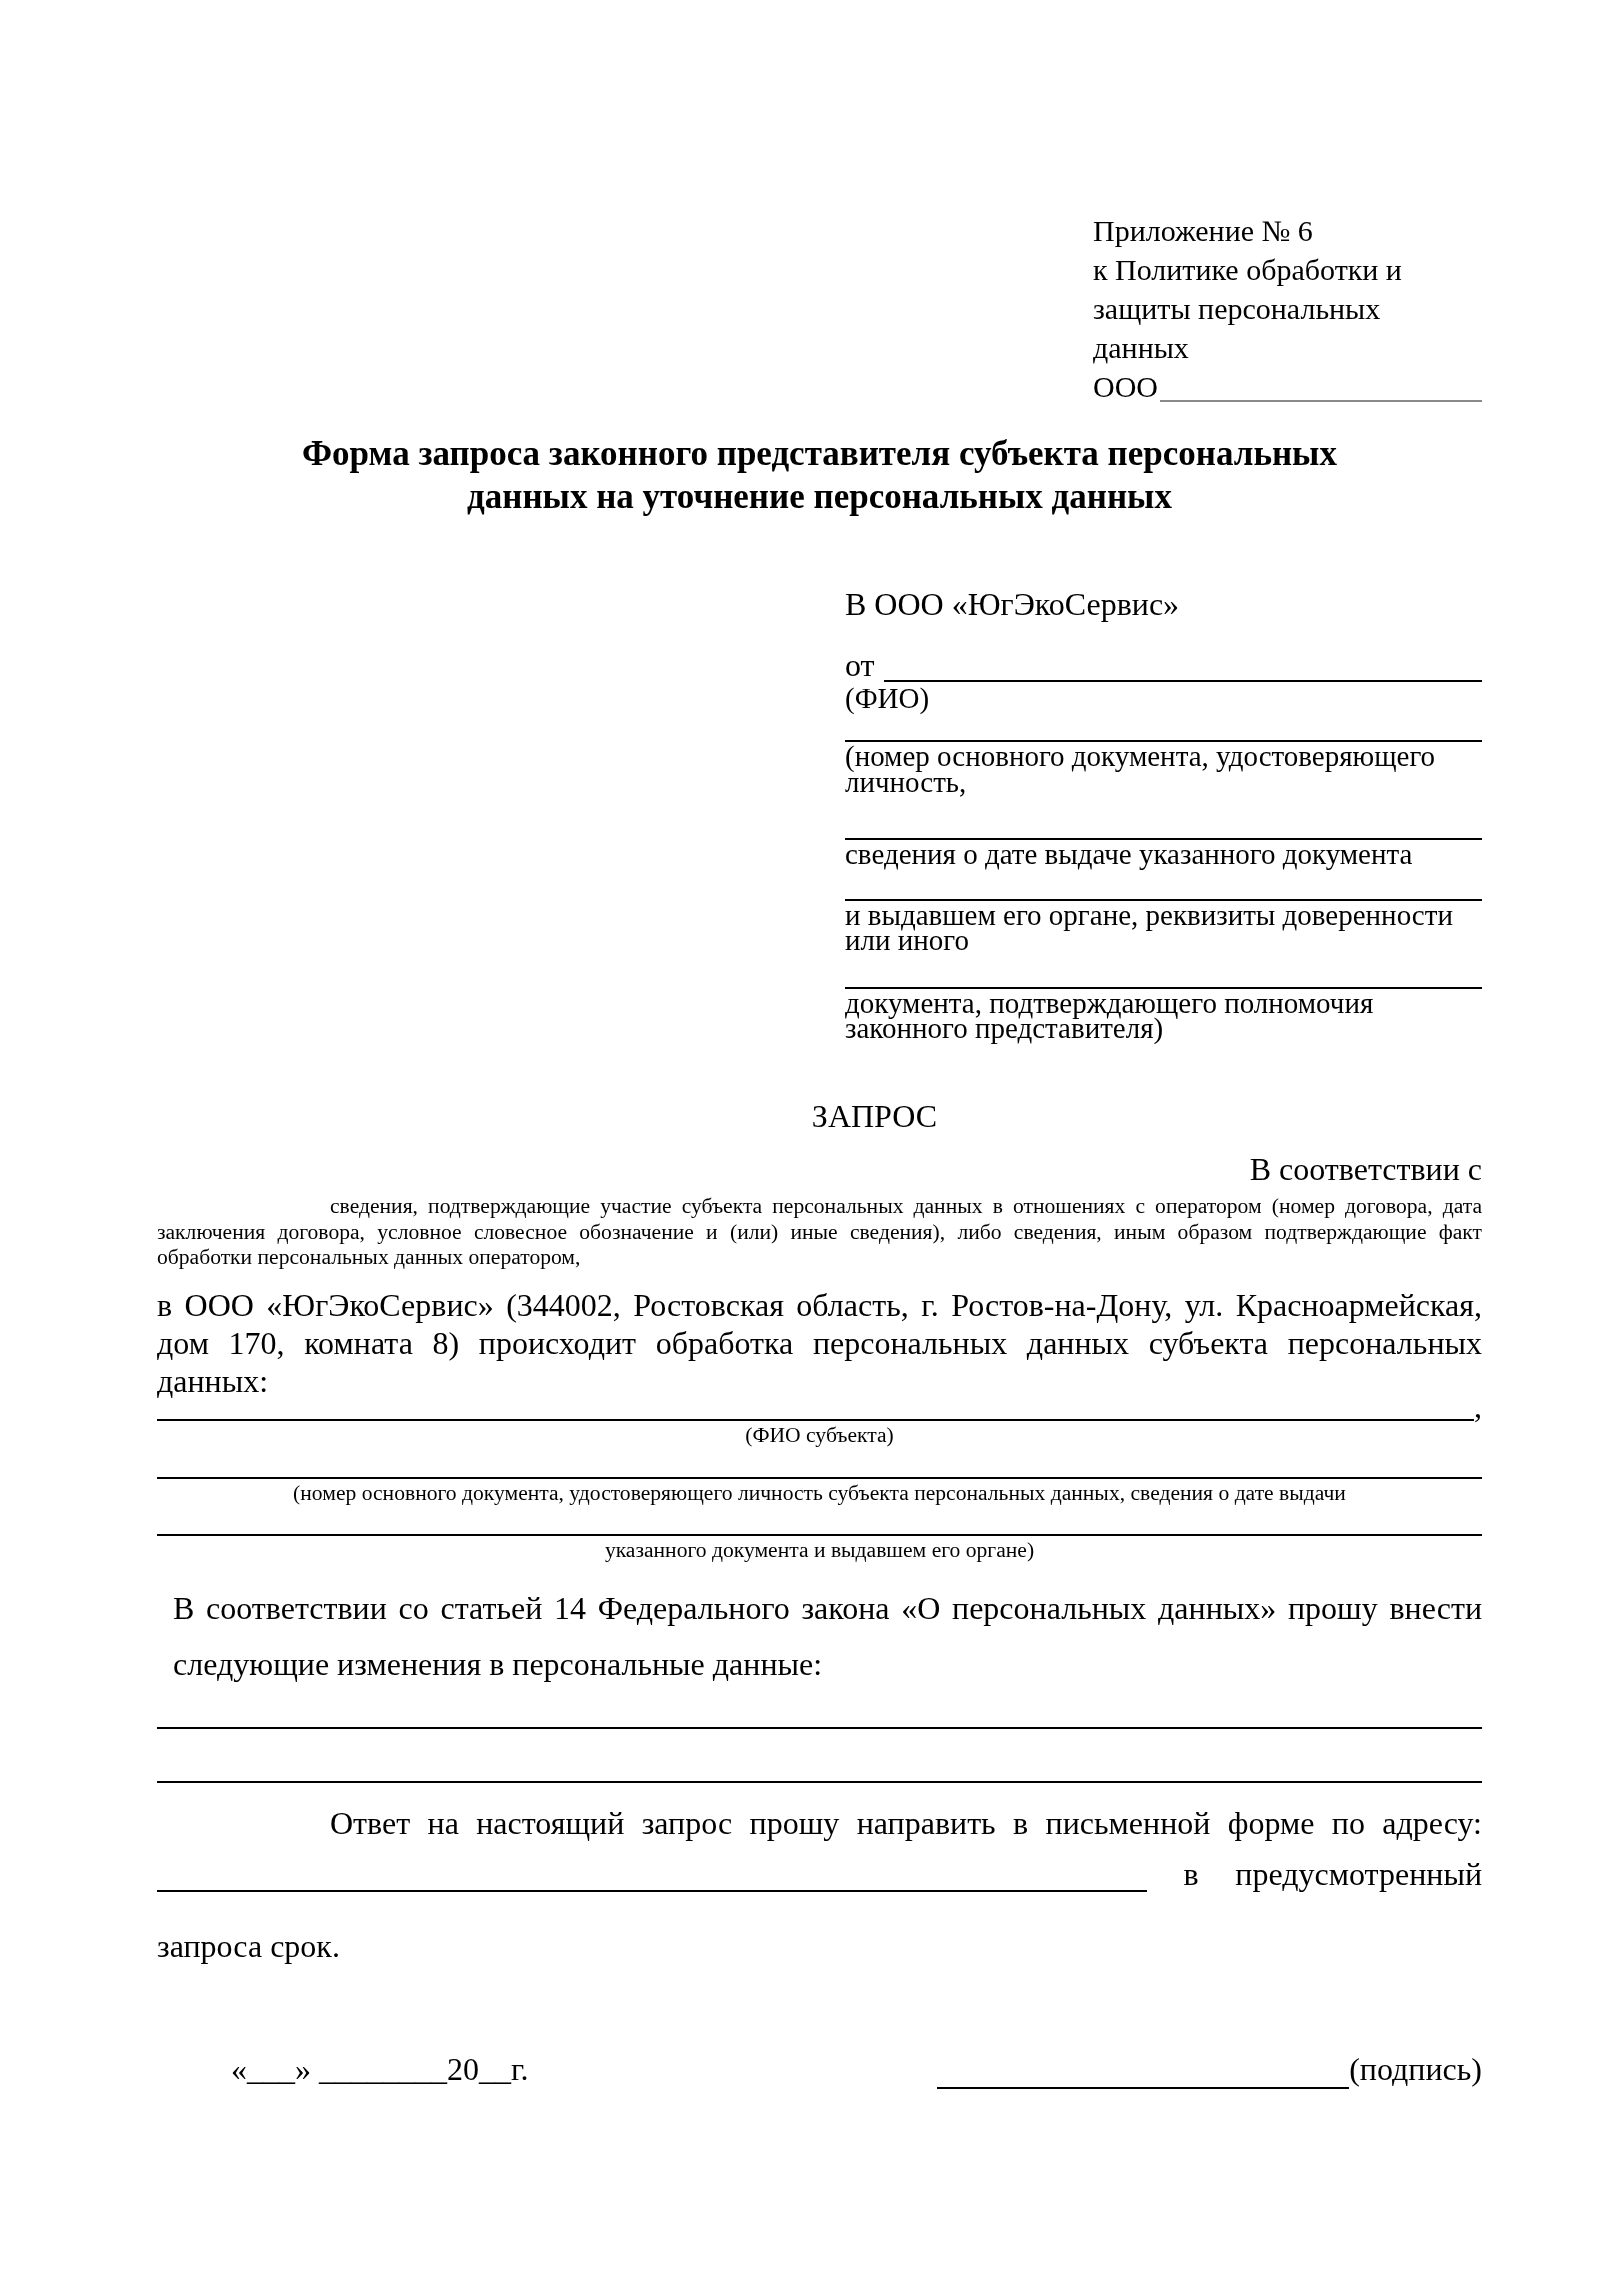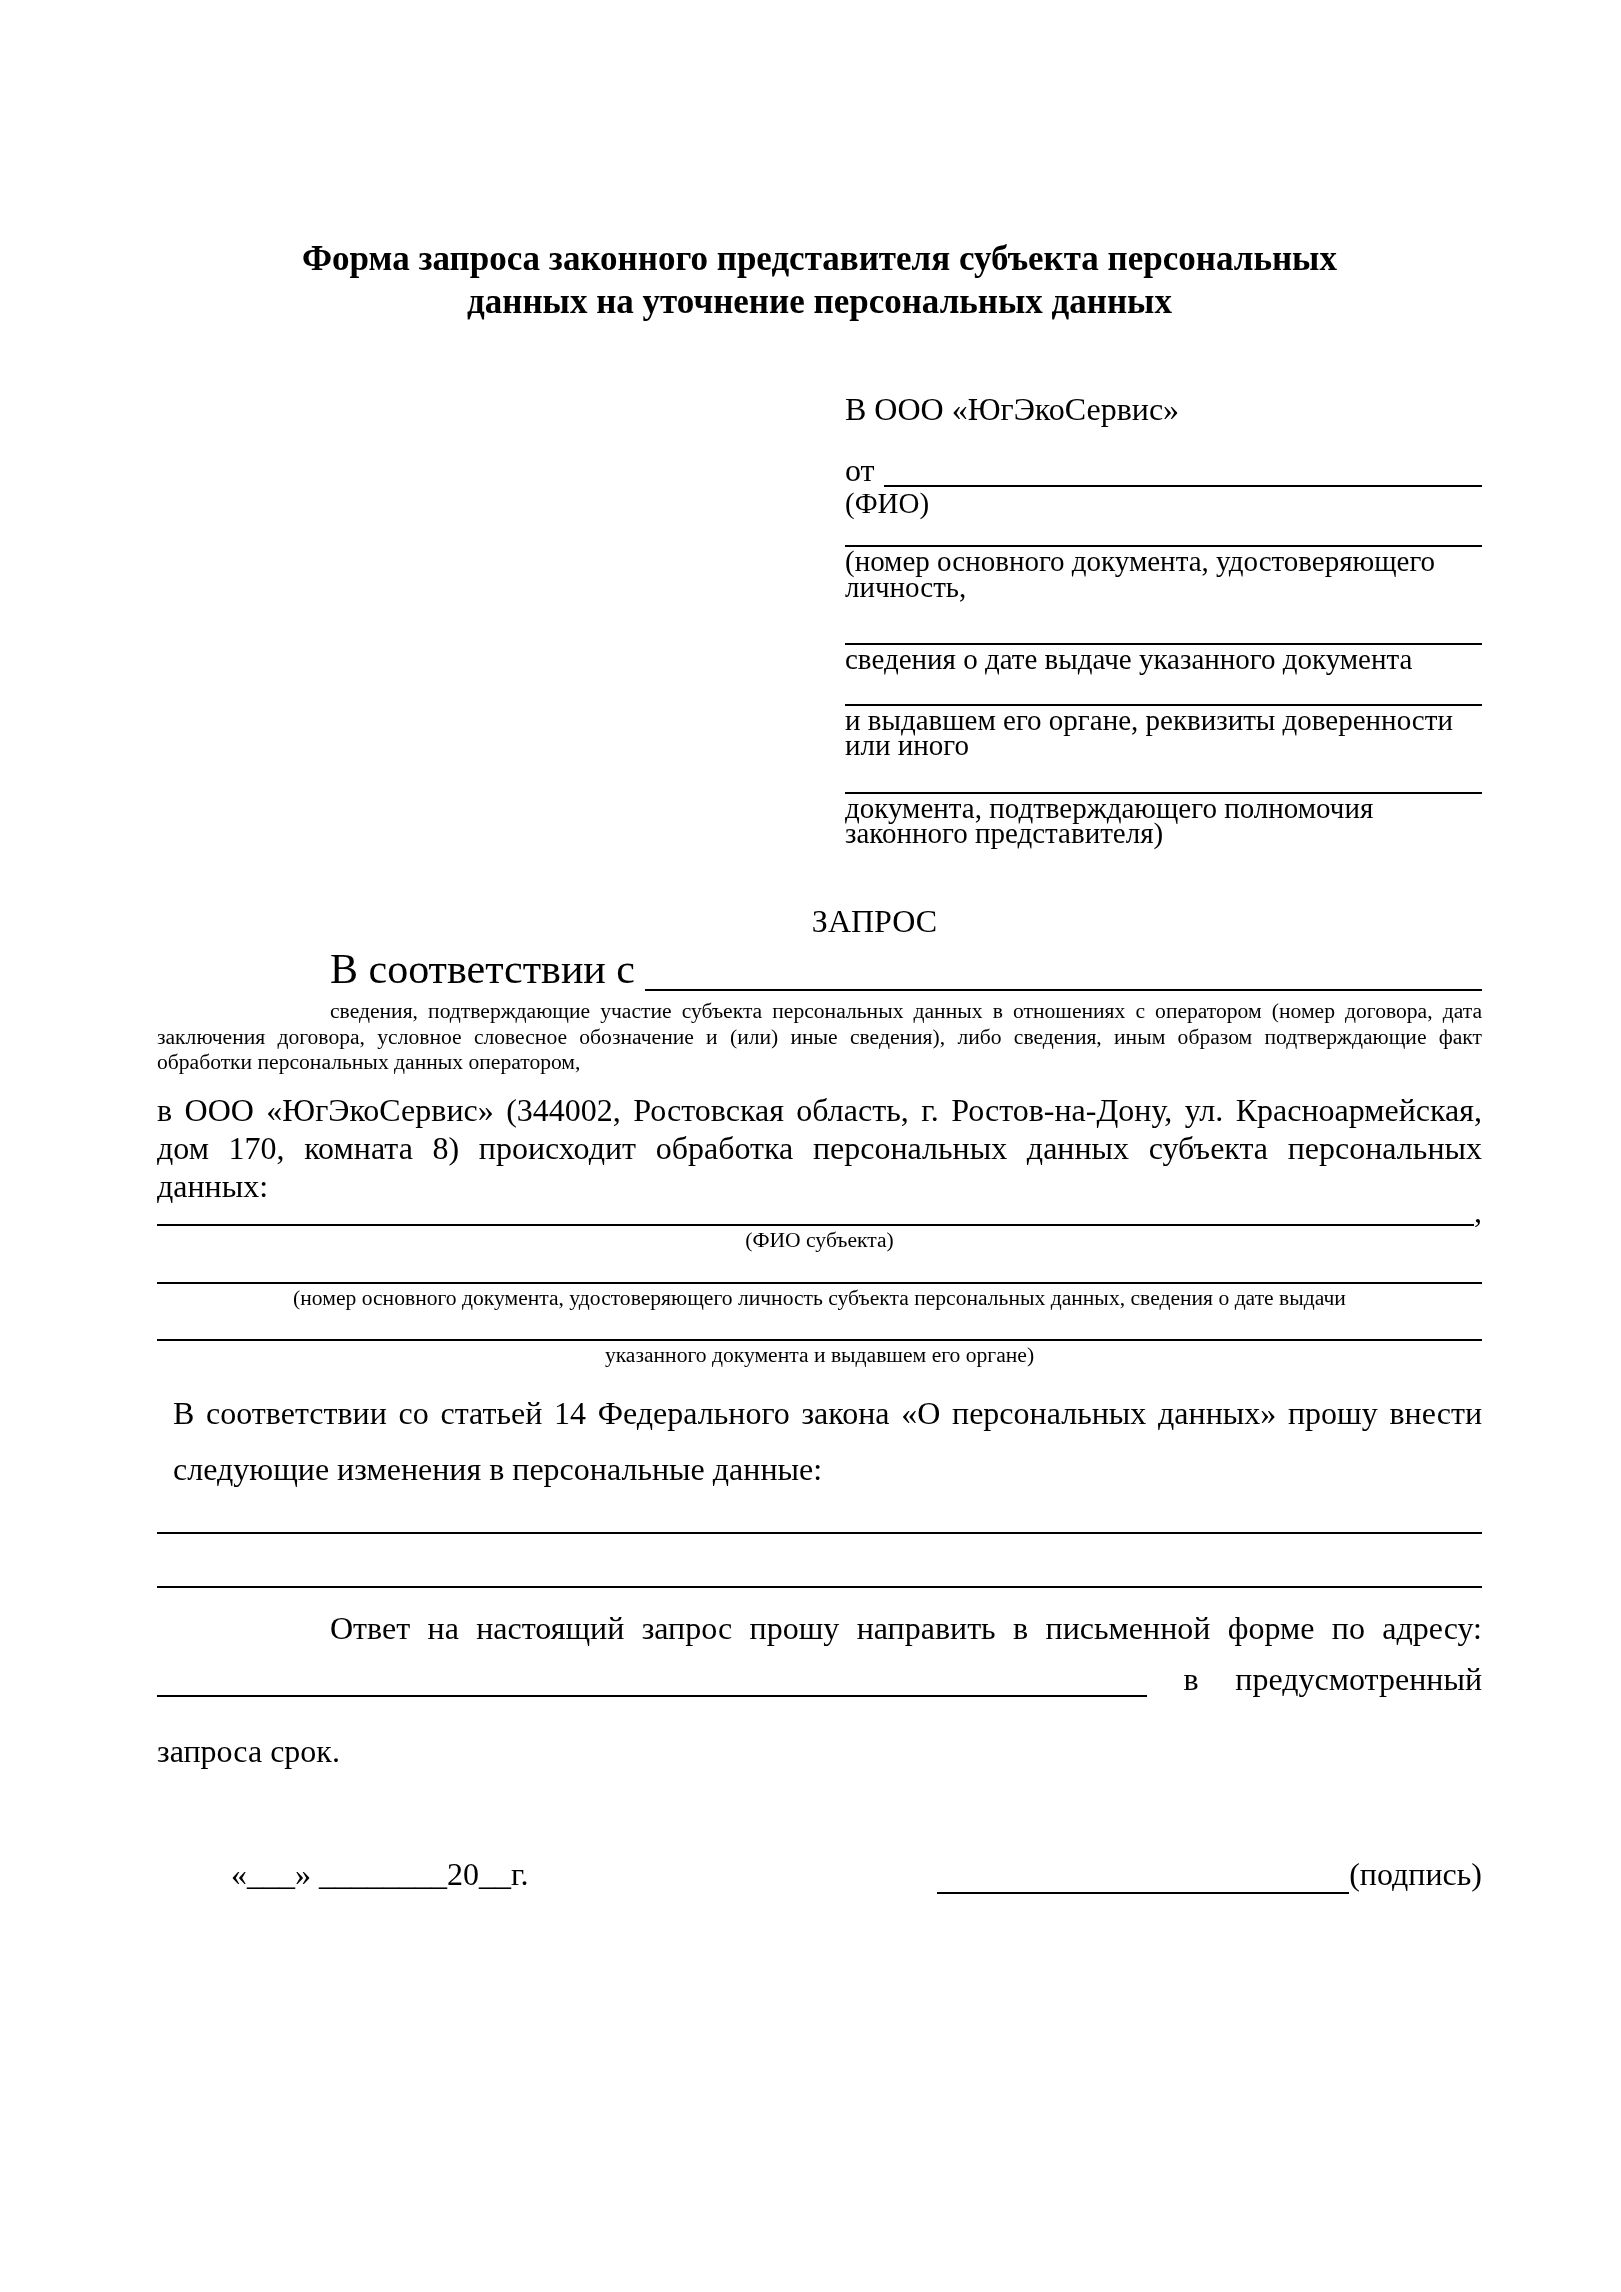--- a/index.html
+++ b/index.html
@@ -28,21 +28,21 @@
   .from-row .fill-line{flex:1;border-bottom:2.9px solid #000;margin-left:9.8px;margin-bottom:2px;}
   .fcap{font-size:29px;line-height:25.5px;margin-top:2px;}
   .fline{border-bottom:2.9px solid #000;height:0;}
   .fline.r1{margin-top:29px;}
   .fline.r2{margin-top:43px;}
   .fline.r3{margin-top:31px;}
   .fline.r4{margin-top:33px;}
   
   .zapros{margin-top:55px;font-size:32px;line-height:39px;text-align:center;position:relative;left:55px;}
   
-  .intro-row{display:flex;align-items:flex-end;margin-top:15.7px;height:37px;font-size:42px;}
+  .intro-row{display:flex;align-items:flex-end;margin-top:15.7px;height:37px;font-size:32px;flex-direction:column;}
   .intro-row .intro-label{margin-left:173px;white-space:nowrap;}
   .intro-row .fill-line{flex:1;border-bottom:2.9px solid #000;margin-left:9.8px;margin-bottom:2px;}
   
   .note{margin-top:5.9px;font-size:21.6px;line-height:25.5px;text-align:justify;text-indent:173px;}
   
   .operator{margin-top:15px;font-size:32px;line-height:38px;text-align:justify;}
   
   .subject-row{display:flex;align-items:flex-end;height:39px;margin-top:-17.6px;font-size:32px;}
   .subject-row .fill{flex:1;border-bottom:2.9px solid #000;height:37px;}
   .subject-row .comma{line-height:29px;}
@@ -64,20 +64,29 @@
   .date{margin-left:74px;line-height:39px;white-space:nowrap;}
   .sig{display:flex;align-items:flex-end;}
   .sig-line{width:412px;border-bottom:2.9px solid #000;height:31px;}
   .sig-caption{line-height:39px;}
 </style>
 </head>
 <body>
 
 <div class="page">
 
+  <div class="appendix">
+    <div>Приложение № 6</div>
+    <div>к Политике обработки и</div>
+    <div>защиты персональных данных</div>
+    <div class="ooo-row">
+      <span>ООО</span>
+      <span class="ooo-line"></span>
+    </div>
+  </div>
 
   <div class="title">
     <div>Форма запроса законного представителя субъекта персональных</div>
     <div>данных на уточнение персональных данных</div>
   </div>
 
   <div class="recipient">
     <div class="to">В ООО «ЮгЭкоСервис»</div>
     <div class="from-row">
       <span>от</span>

